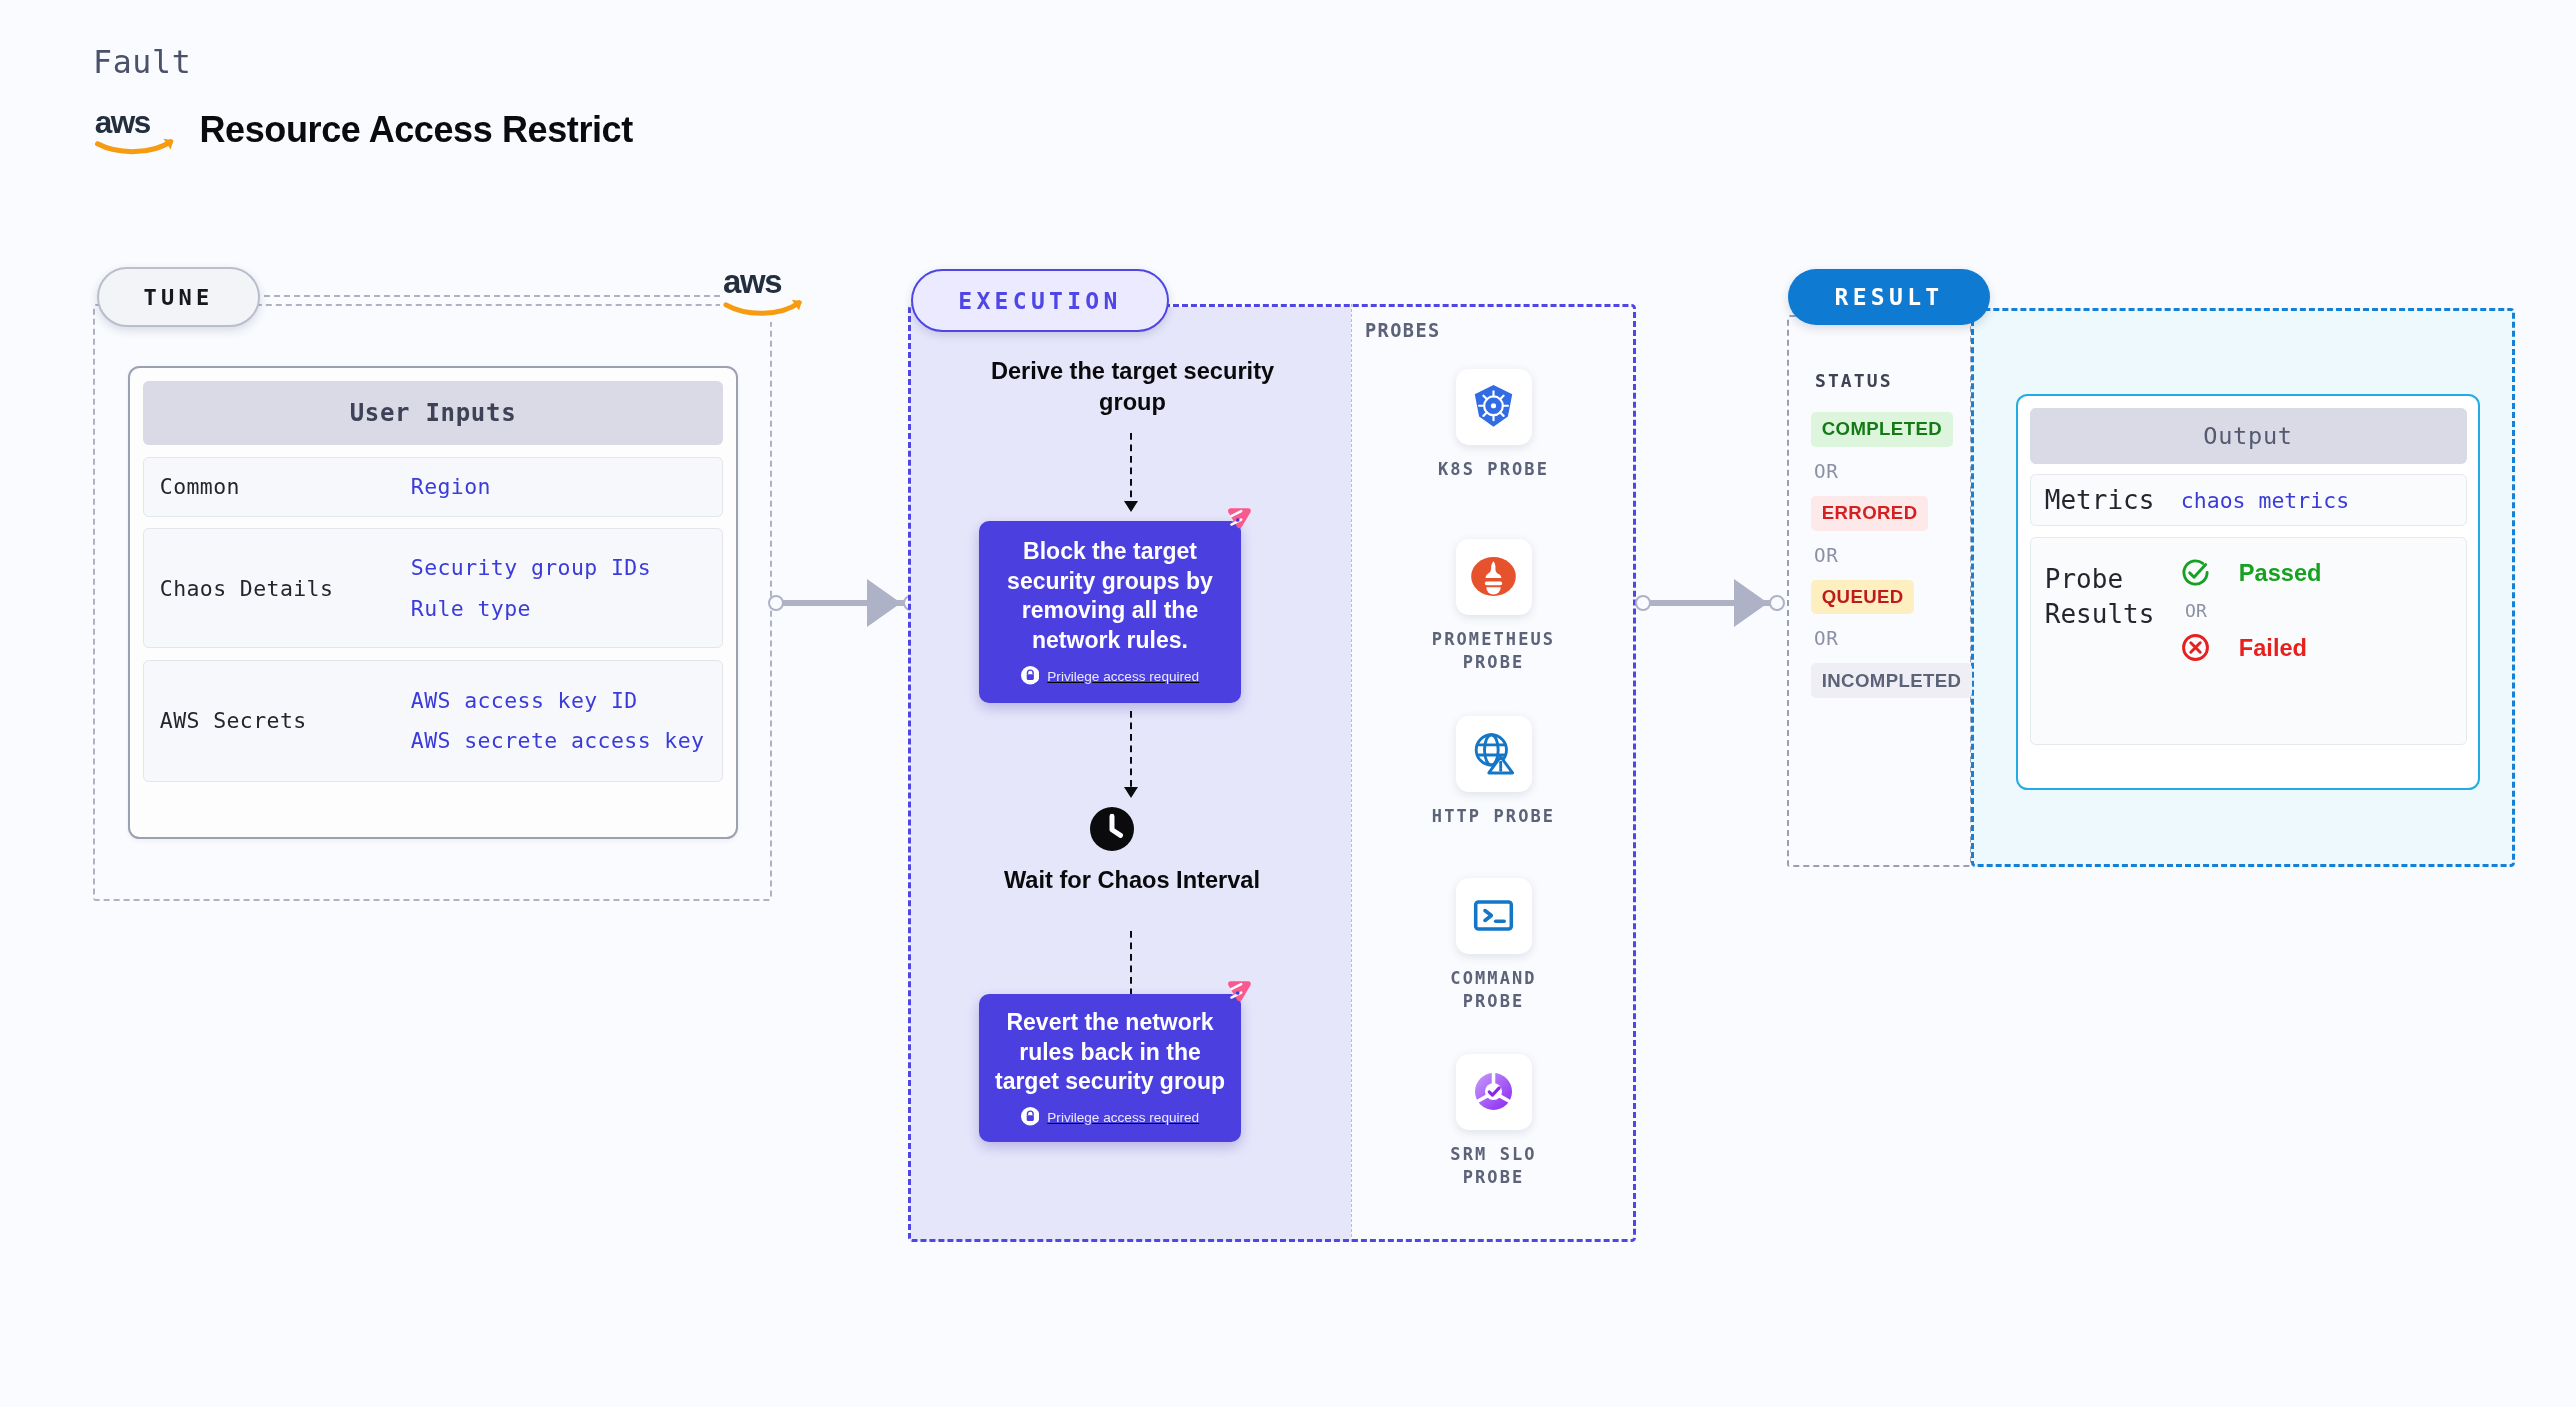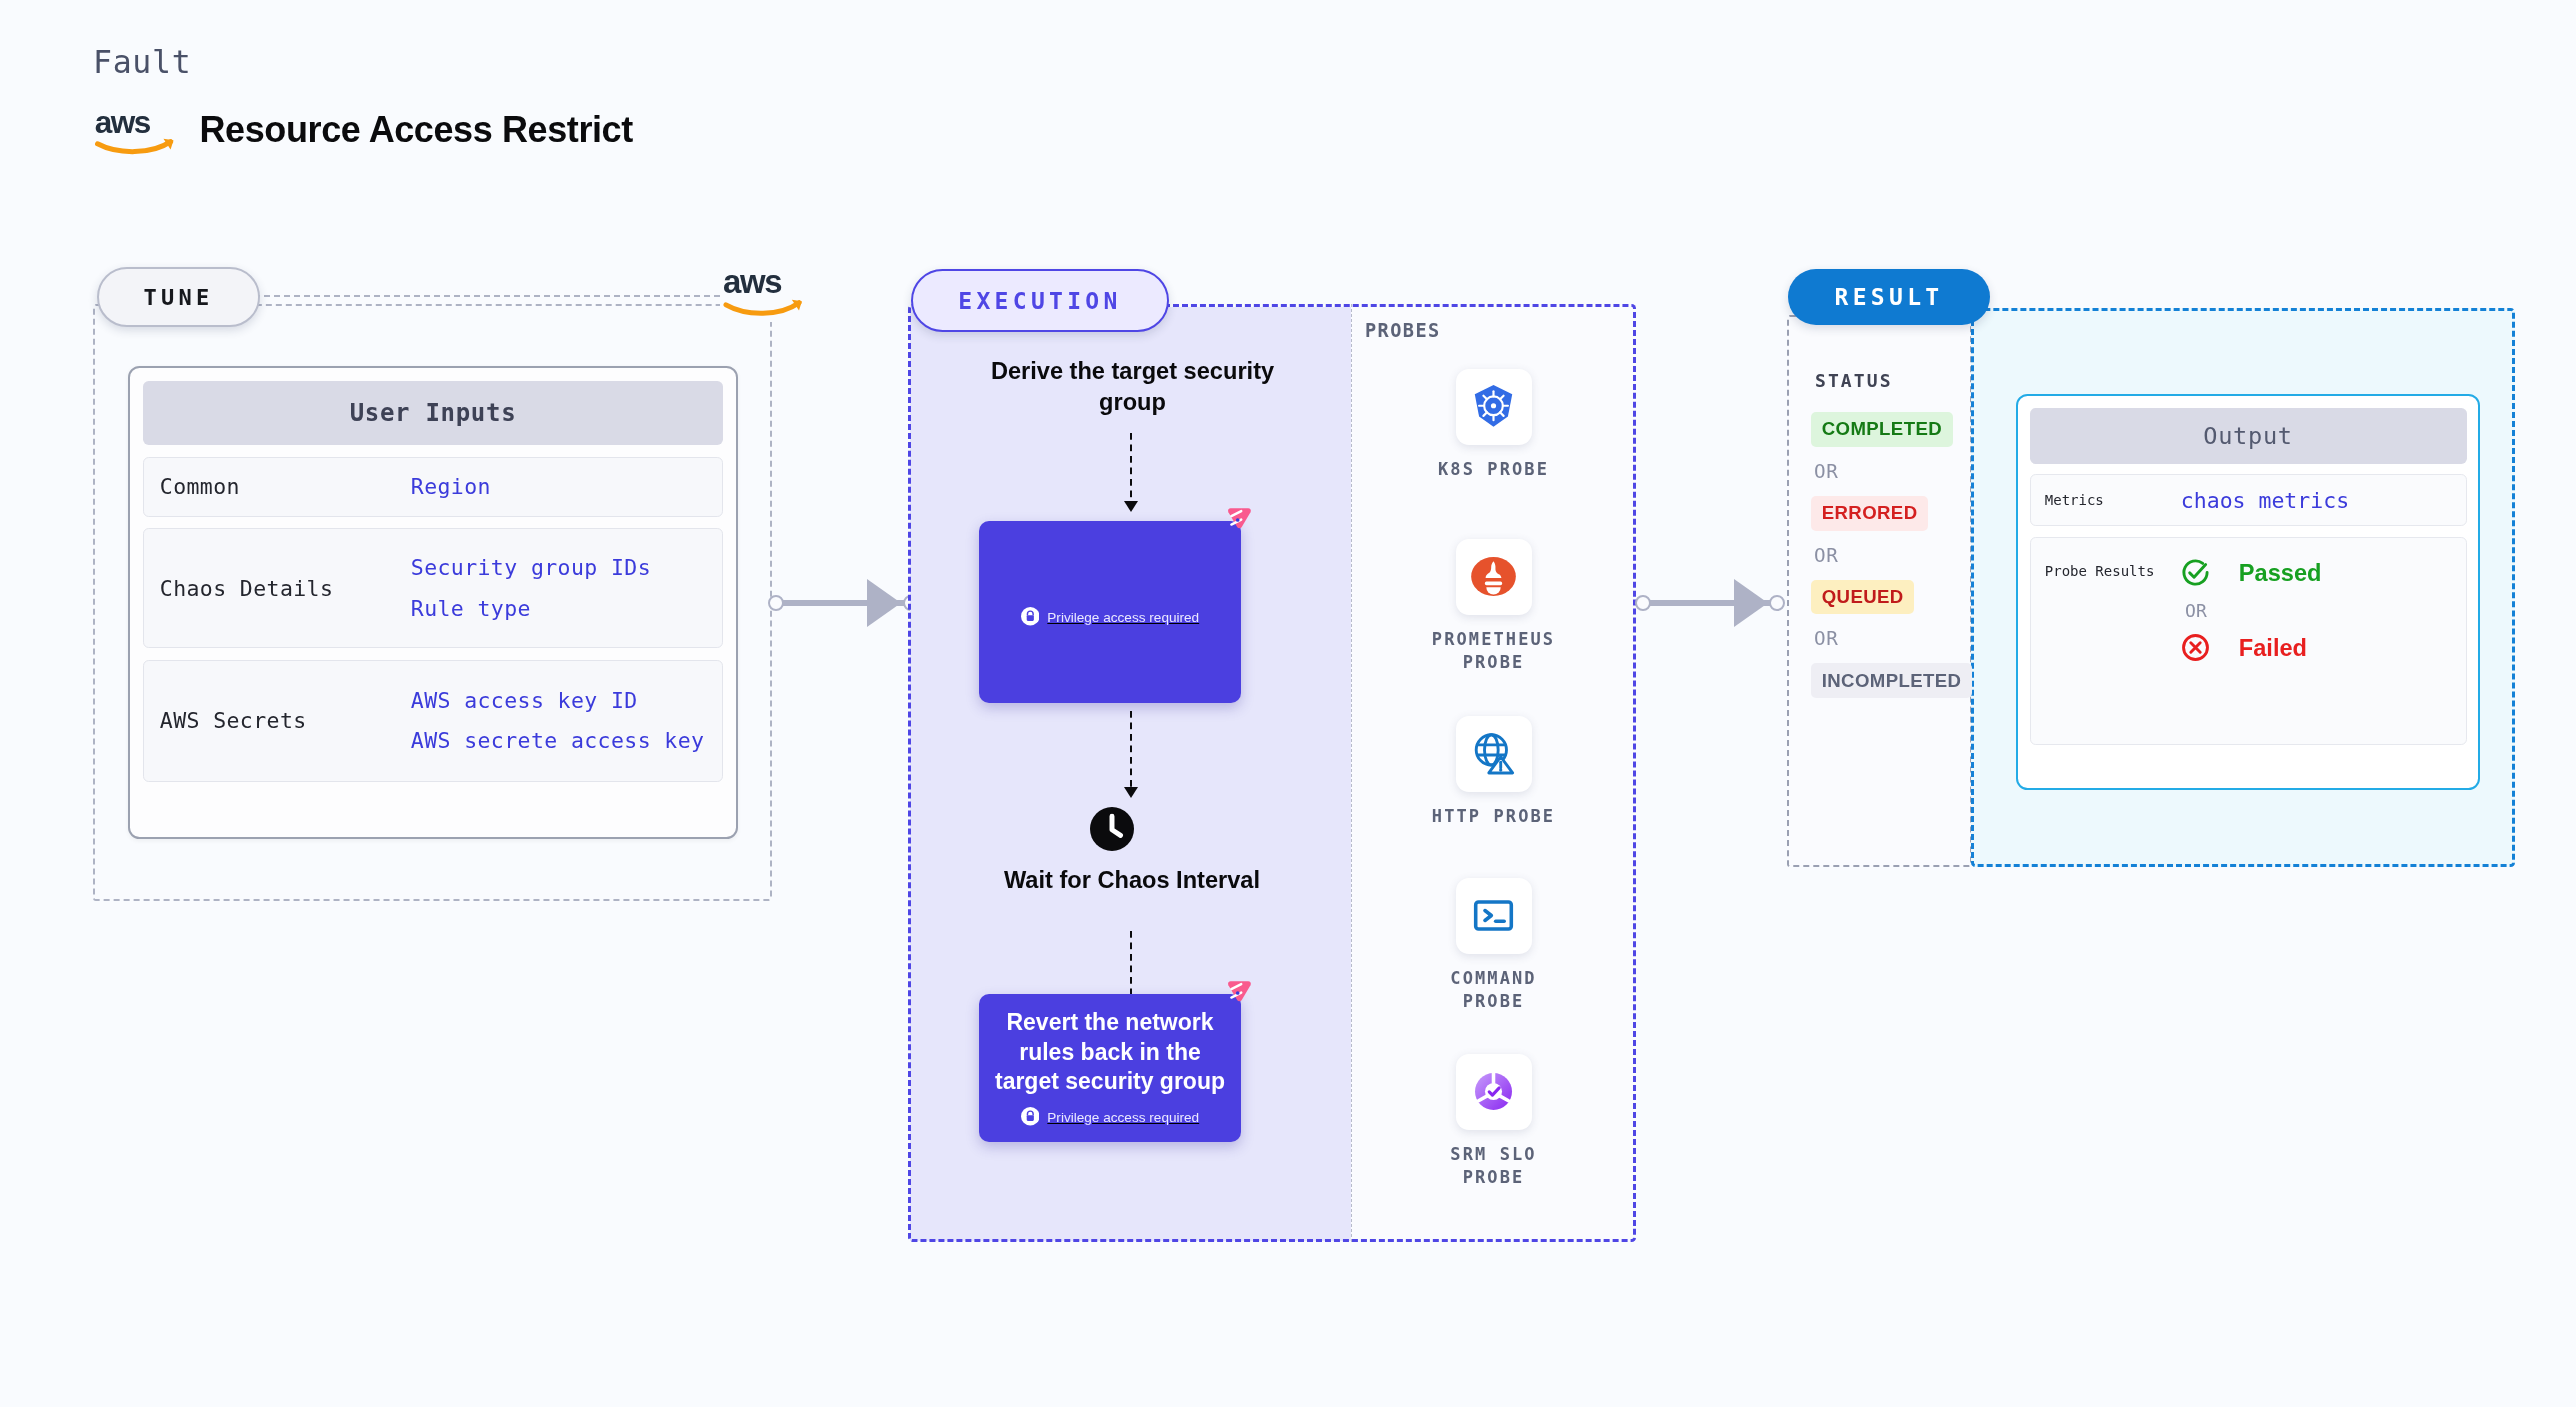--- a/index.html
+++ b/index.html
@@ -151,21 +151,21 @@
     font-family:"DejaVu Sans Mono","Liberation Mono",monospace;
     font-size:23.6px;color:#545a70;letter-spacing:0.7px;
   }
   .out-row{
     margin-top:10.7px;background:#fafbfd;border:1.4px solid #e6e8ee;border-radius:5.7px;
     display:flex;align-items:center;padding:11.5px 14.3px;box-sizing:border-box;
   }
   .out-row .ol{
     width:136px;flex:none;
     font-family:"DejaVu Sans Mono","Liberation Mono",monospace;
-    font-size:14px;color:#24262e;line-height:1.32;
+    font-size:26px;color:#24262e;line-height:1.32;
   }
   #metrics-value{
     font-family:"DejaVu Sans Mono","Liberation Mono",monospace;
     font-size:21.5px;color:#3b3bdb;
   }
   #row-metrics{height:52px;}
   #row-probe-results{height:208px;align-items:flex-start;}
   .pr-stack{display:flex;flex-direction:column;padding-top:8.6px;}
   .pr-line{display:flex;align-items:center;gap:29px;}
   .pr-line .pt{font-size:23.6px;font-weight:bold;}
@@ -247,20 +247,21 @@
 <div class="panel" id="probes-region"></div>
 <div class="panel" id="exec-region"></div>
 <div class="pill" id="exec-pill">EXECUTION</div>
 <div id="probes-label">PROBES</div>
 
 <div class="exec-text" id="derive-text">Derive the target security group</div>
 <div class="dashed-arrow" style="left:1130px;top:433px;height:72px;"></div>
 <div class="arrow-head" style="left:1124px;top:501px;"></div>
 
 <div class="action-card" style="left:979px;top:521px;width:262px;height:182px;">
+  <div class="ac-title">Block the target security groups by removing all the network rules.</div>
   <div class="priv">
     <span>
       <svg width="18.6" height="18.6" viewBox="0 0 26 26">
         <circle cx="13" cy="13" r="13" fill="#fff"></circle>
         <path d="M9 12 v-2.2 a4 4 0 0 1 8 0 V12" stroke="#4b3fe0" stroke-width="2" fill="none"></path>
         <rect x="8" y="11.5" width="10" height="8" rx="1.6" fill="#4b3fe0"></rect>
       </svg>
     </span>
     <span class="ptxt">Privilege access required</span>
   </div>

